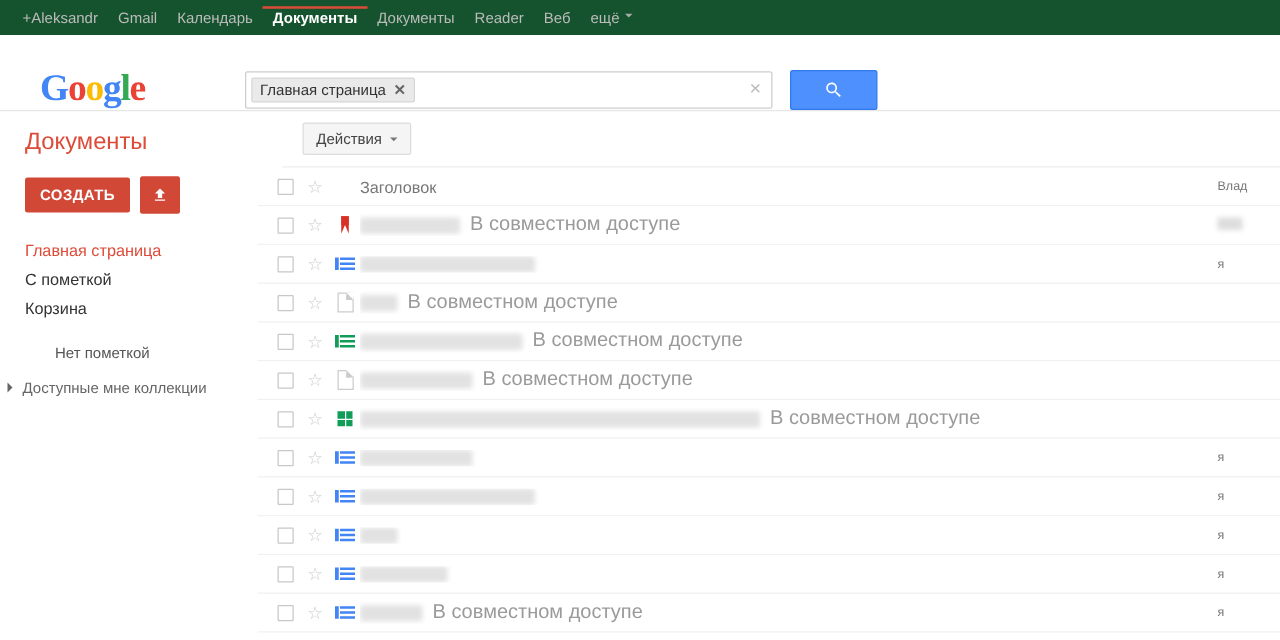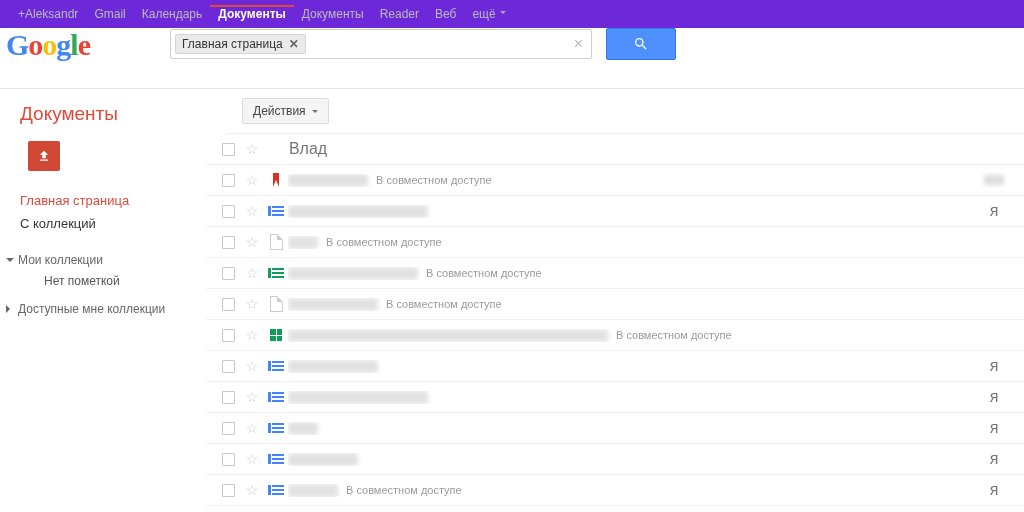--- a/index.html
+++ b/index.html
@@ -1,20 +1,20 @@
 <!DOCTYPE html>
 <html><head>
 <meta charset="utf-8">
 <style>
 html,body{margin:0;padding:0;font-family:Arial,Helvetica,sans-serif;background:#fff;color:#222;width:1024px;height:512px;overflow:hidden}
-.topbar{background:#6d28d9;height:28px;display:flex;align-items:center;padding:0 10px;font-size:12px;color:#bbb}
+.topbar{background:#14532d;height:28px;display:flex;align-items:center;padding:0 10px;font-size:12px;color:#bbb}
 .topbar span{padding:0 8px;cursor:pointer;display:flex;align-items:center}
 .topbar span.active{color:#fff;font-weight:bold;border-top:2px solid #dd4b39;margin-top:-2px;padding-top:0}
 .topbar .more::after{content:"";display:inline-block;margin-left:4px;border:3px solid transparent;border-top-color:#aaa}
-.headerbar{height:60px;border-bottom:1px solid #e5e5e5;display:flex;align-items:flex-start;padding:0 6px}
+.headerbar{height:60px;border-bottom:1px solid #e5e5e5;display:flex;align-items:flex-end;padding:0 32px}
 .logo{font-family:"Times New Roman",serif;font-size:30px;font-weight:bold;margin-right:80px;letter-spacing:-1px}
 .logo .g1{color:#4285f4}.logo .o1{color:#ea4335}.logo .o2{color:#fbbc05}.logo .g2{color:#4285f4}.logo .l{color:#34a853}.logo .e{color:#ea4335}
 .searchwrap{display:flex;align-items:center}
 .searchbox{display:flex;align-items:center;width:420px;height:28px;border:1px solid #cdcdcd;border-radius:2px;background:#fff}
 .chip{margin:0 4px;background:#eaeaea;border:1px solid #d6d6d6;border-radius:2px;font-size:12px;padding:2px 6px;display:flex;align-items:center;color:#333}
 .chip .x{margin-left:6px;font-weight:bold;color:#666;cursor:pointer;font-size:12px}
 .searchbox input{flex:1;border:none;outline:none;font-size:13px;padding:0 4px}
 .searchclear{color:#bbb;padding:0 8px;font-size:16px;cursor:pointer}
 .searchbtn{margin-left:14px;width:68px;height:30px;background:#4d90fe;border:1px solid #3079ed;border-radius:2px;display:flex;align-items:center;justify-content:center;cursor:pointer}
 .searchbtn svg{fill:#fff}
@@ -38,22 +38,22 @@
 .treechild{color:#555;font-size:12px;padding:3px 0 10px 24px}
 .listarea{flex:1;font-size:13px}
 .row{display:flex;align-items:center;height:30px;border-bottom:1px solid #f1f1f1;padding:0 10px}
 .row.header{color:#777}
 .ck{width:24px;display:flex;justify-content:center}
 .ck span{display:inline-block;width:11px;height:11px;border:1px solid #c8c8c8;background:#fff;border-radius:1px}
 .st{width:24px;color:#ccc;font-size:14px;text-align:center;cursor:pointer}
 .ic{width:24px;display:flex;justify-content:center;align-items:center}
 .titlecol{flex:1;display:flex;align-items:center;overflow:hidden}
 .blurtxt{background:#e2e2e2;height:13px;border-radius:2px;filter:blur(2px);margin-right:8px}
-.shared{color:#9a9a9a;font-size:11px}
-.ownercol{width:40px;text-align:center;color:#777;font-size:16px}
+.shared{color:#9a9a9a;font-size:16px}
+.ownercol{width:40px;color:#777;font-size:10px}
 
 .i-pdf{width:14px;height:14px;background:#fff;position:relative}
 .i-pdf::before{content:"";position:absolute;left:2px;top:0;border-left:5px solid #d93025;border-right:5px solid #d93025;border-bottom:7px solid transparent;border-top:7px solid #d93025;transform:scaleX(.6)}
 .i-doc{width:12px;height:10px;border-left:3px solid #4285f4;display:flex;flex-direction:column;justify-content:space-between;padding:0 0 0 1px}
 .i-doc span{height:2px;background:#4285f4}
 .i-file{width:11px;height:14px;border:1px solid #ccc;background:#fff;position:relative}
 .i-file::after{content:"";position:absolute;right:-1px;top:-1px;border:3px solid #fff;border-left-color:#ccc;border-bottom-color:#ccc}
 .i-sheet{width:12px;height:10px;border-left:3px solid #0f9d58;display:flex;flex-direction:column;justify-content:space-between;padding-left:1px}
 .i-sheet span{height:2px;background:#0f9d58}
 .i-grid{width:12px;height:12px;display:grid;grid-template:1fr 1fr/1fr 1fr;gap:1px}
@@ -92,54 +92,55 @@
           <path d="M15.5 14h-.8l-.3-.3a6.5 6.5 0 10-.7.7l.3.3v.8l5 5 1.5-1.5-5-5zM9.5 14a4.5 4.5 0 110-9 4.5 4.5 0 010 9z"></path>
         </svg>
     </div>
   </div>
 </div>
 
 <div class="main">
   <div class="sidebar">
     <div class="pagetitle">Документы</div>
     <div class="btnrow">
+      <button class="createbtn">СОЗДАТЬ</button>
       <button class="uploadbtn">
         <svg width="14" height="14" viewBox="0 0 24 24">
             <path d="M9 16h6v-6h4l-7-7-7 7h4v6zm-4 2h14v2H5v-2z"></path>
           </svg>
       </button>
     </div>
     <ul class="navlist">
         <li class="active">Главная страница</li>
-        <li>С коллекций</li>
+        <li>С пометкой</li>
+        <li>Корзина</li>
       </ul>
-    <div class="treehdr">
-      <span class="tri down"></span>
-      <span>Мои коллекции</span>
-    </div>
     <div class="treechild">Нет пометкой</div>
     <div class="treehdr">
       <span class="tri right"></span>
       <span>Доступные мне коллекции</span>
     </div>
   </div>
 
   <div style="flex:1">
     <div class="toolbar" style="padding-left:16px;margin-left:20px">
       <div class="actionbtn">
         <span>Действия</span>
       </div>
     </div>
     <div class="listarea">
         <div class="row header">
           <div class="ck">
             <span></span>
           </div>
           <div class="st">☆</div>
           <div class="ic"></div>
+          <div class="titlecol">
+            <span>Заголовок</span>
+          </div>
           <div class="ownercol">Влад</div>
         </div>
         <div class="row">
           <div class="ck">
             <span></span>
           </div>
           <div class="st">☆</div>
           <div class="ic">
             <div class="i-pdf"></div>
           </div>

